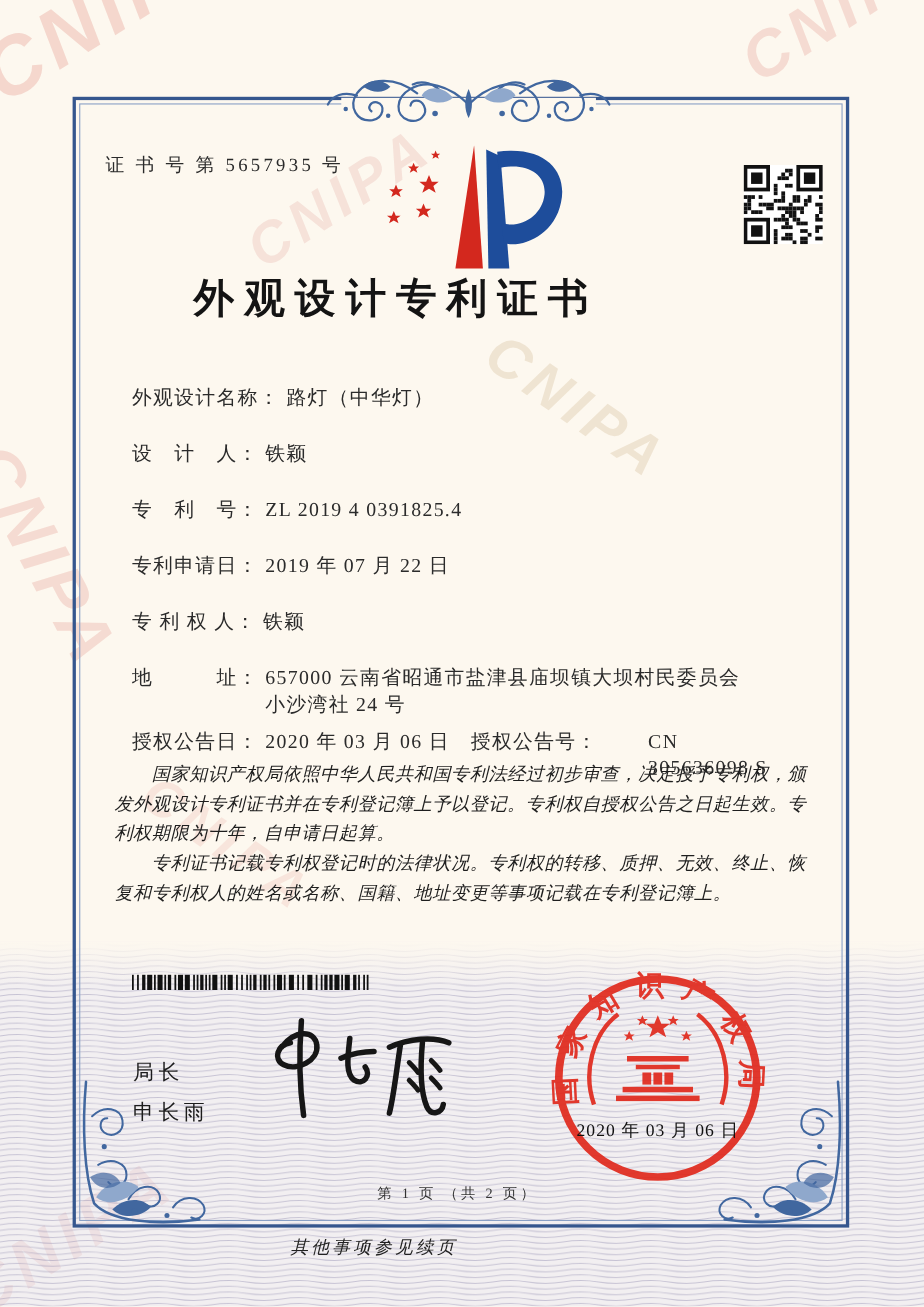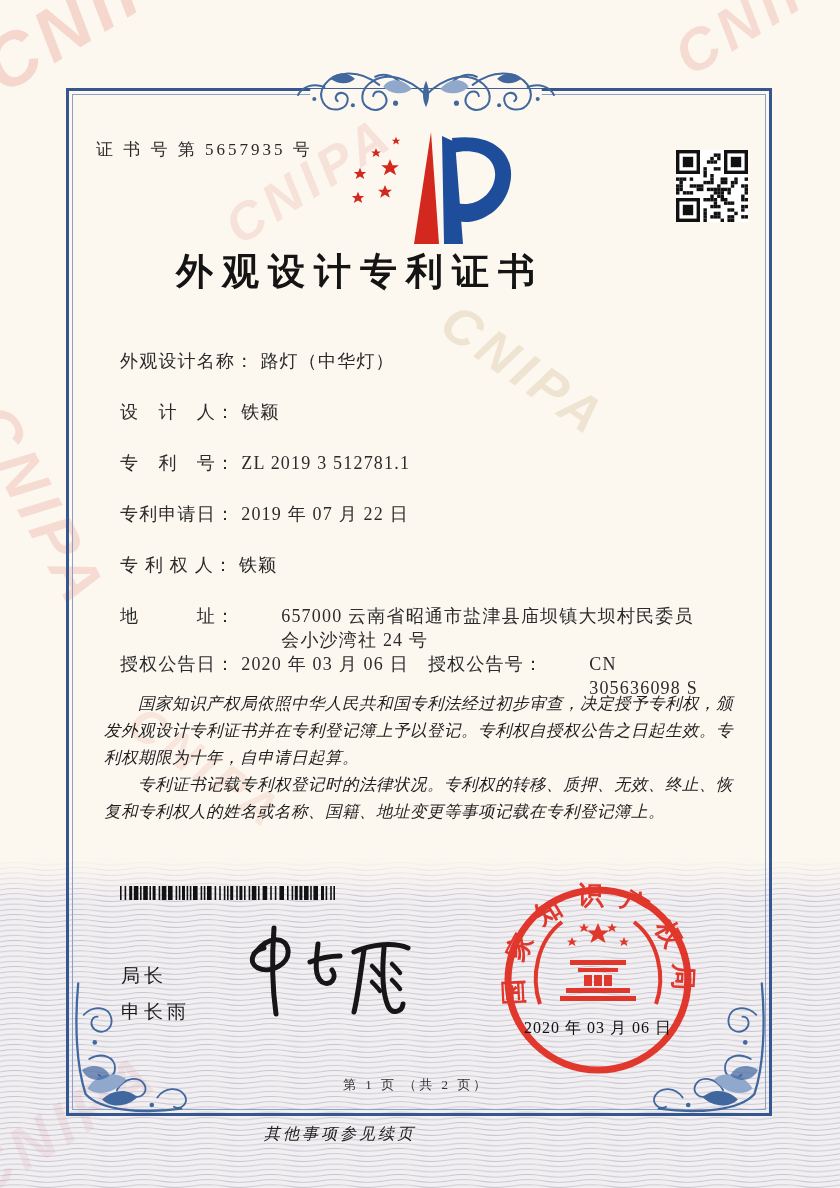--- a/index.html
+++ b/index.html
@@ -38,21 +38,21 @@
   .qr{position:absolute;left:676px;top:150px;width:72px;height:72px;}
   .title{position:absolute;left:0;width:720px;top:247px;text-align:center;
          font-size:37px;font-weight:bold;letter-spacing:9px;color:#141414;}
 
   
   .fields{position:absolute;left:120px;top:349px;width:586px;font-size:18px;
           letter-spacing:1.2px;color:#2b2b2b;}
   .frow{display:flex;margin-bottom:27px;line-height:24px;}
   .frow .lbl{flex:0 0 auto;white-space:pre;}
   .frow .val{margin-left:6px;}
-  .frow-address{margin-bottom:0;gap:40px;}
+  .frow-address{margin-bottom:10px;}
   .frow-address .val{width:442px;}
   .frow-grant{display:flex;}
   .grant-left{flex:0 0 308px;display:flex;}
   .grant-right{display:flex;gap:40px;}
 
   
   .bodytext{position:absolute;left:104px;top:690px;width:634px;font-size:16.5px;
             line-height:27px;color:#1e1e1e;font-style:italic;letter-spacing:.5px;}
   .bodytext p{margin:0;text-indent:34px;}
 
@@ -278,21 +278,21 @@
     <div class="frow">
       <span class="lbl">外观设计名称：</span>
       <span class="val">路灯（中华灯）</span>
     </div>
     <div class="frow">
       <span class="lbl">设　计　人：</span>
       <span class="val">铁颖</span>
     </div>
     <div class="frow">
       <span class="lbl">专　利　号：</span>
-      <span class="val">ZL 2019 3 512781.1</span>
+      <span class="val">ZL 2019 4 0391825.4</span>
     </div>
     <div class="frow">
       <span class="lbl">专利申请日：</span>
       <span class="val">2019 年 07 月 22 日</span>
     </div>
     <div class="frow">
       <span class="lbl">专 利 权 人：</span>
       <span class="val">铁颖</span>
     </div>
     <div class="frow frow-address">

